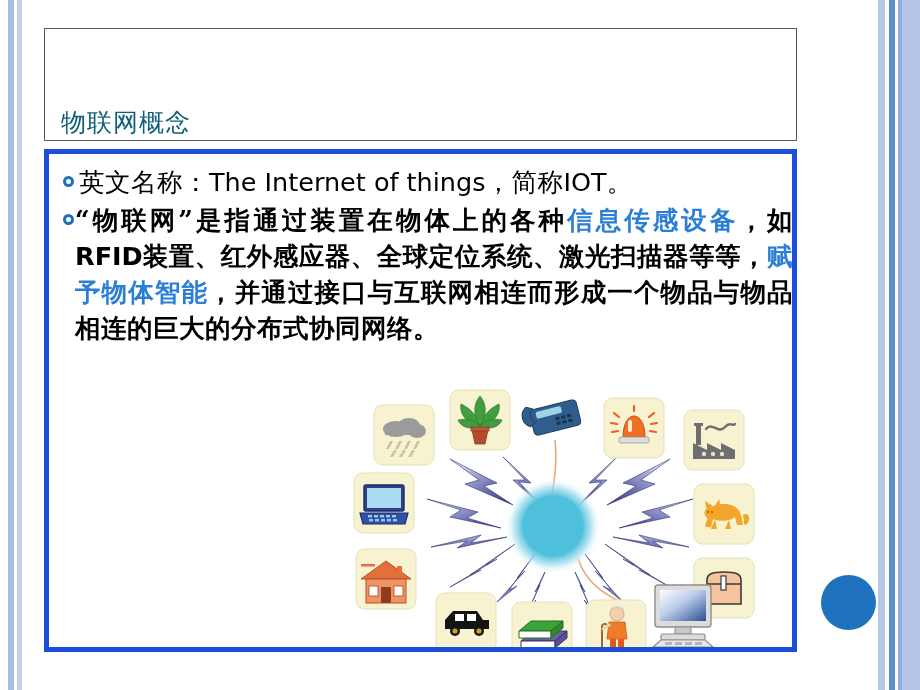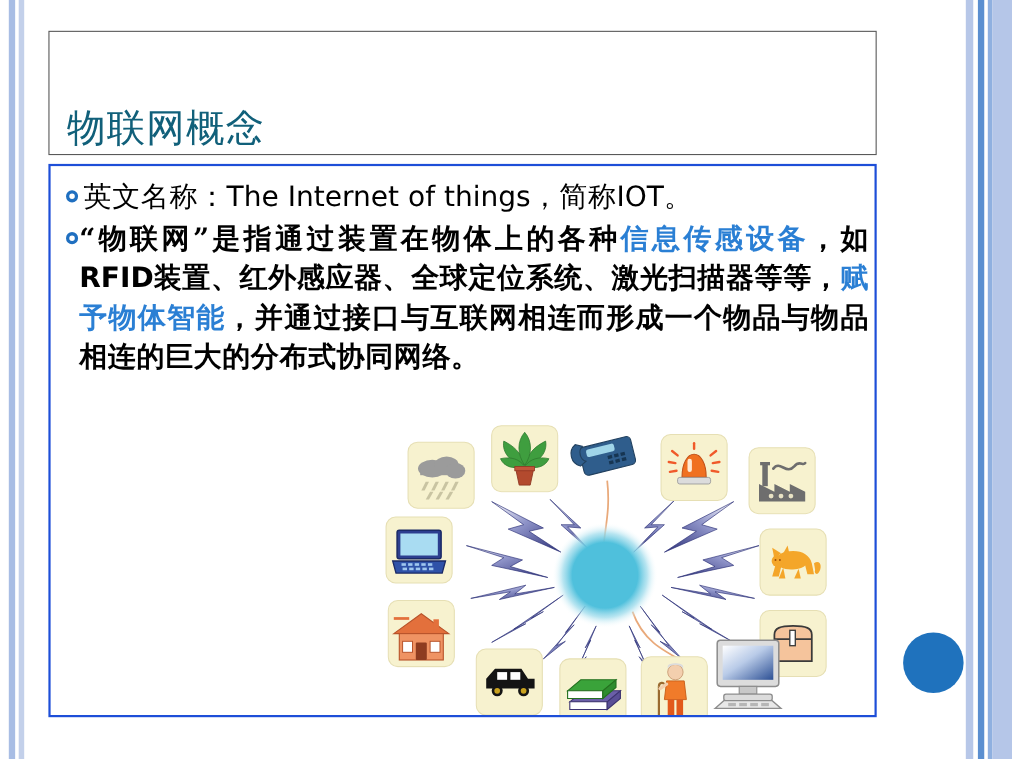--- a/index.html
+++ b/index.html
@@ -27,31 +27,31 @@
   
   .title-box{
     position:absolute;left:44px;top:28px;width:753px;height:113px;
     border:1px solid #595959;
     background:#ffffff;
     box-sizing:border-box;
   }
   .slide-title{
     position:absolute;left:16px;bottom:4px;
     font-family:"DejaVu Sans","Liberation Sans",sans-serif;
-    font-size:35px;
+    font-size:25px;
     color:#11607a;
     letter-spacing:1px;
     white-space:nowrap;
     line-height:1.05;
   }
 
   
   .content-box{
     position:absolute;left:44px;top:149px;width:753px;height:503px;
-    border:2px solid #1d4ed8;
+    border:5px solid #1d4ed8;
     background:#ffffff;
     box-sizing:border-box;
     overflow:hidden;
   }
 
   .body-text{
     position:absolute;left:8px;top:10px;width:736px;
     font-family:"DejaVu Serif","Liberation Serif",serif;
     color:#000000;
   }

